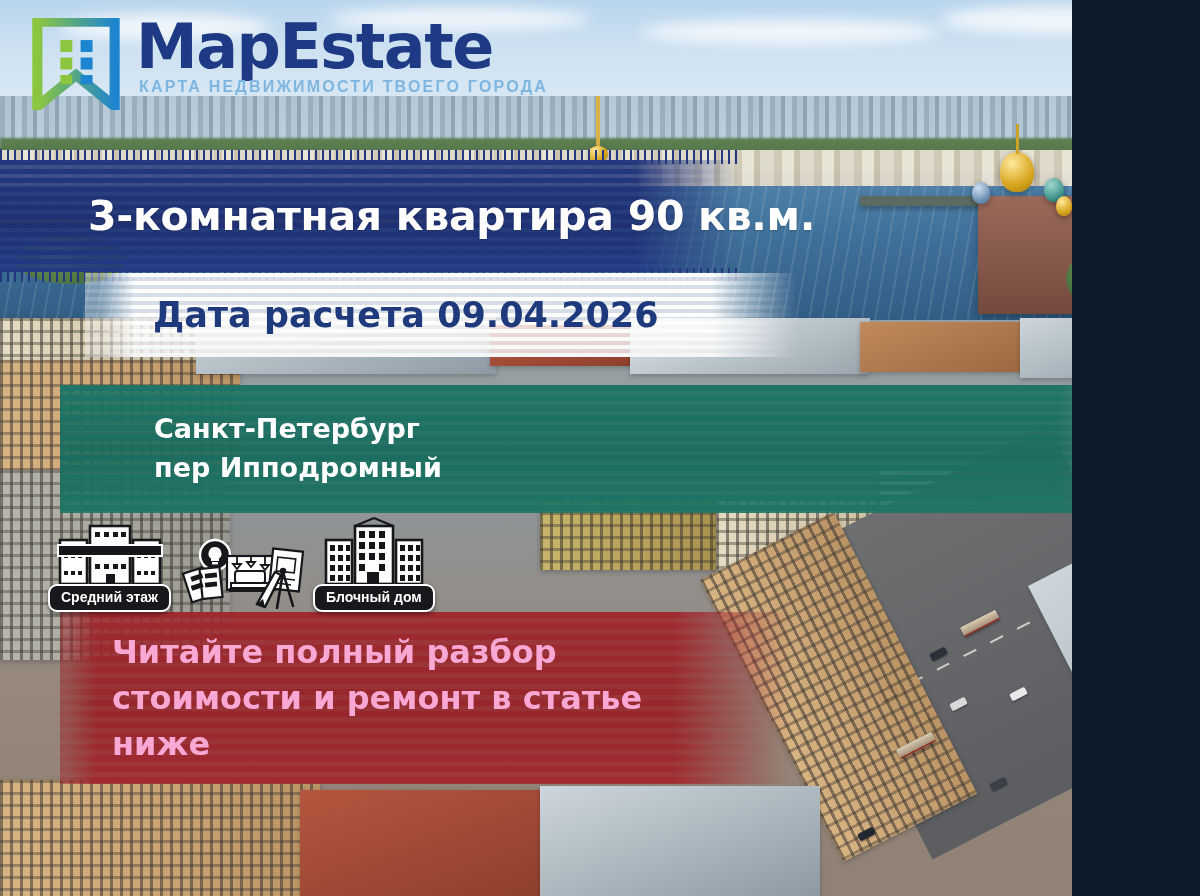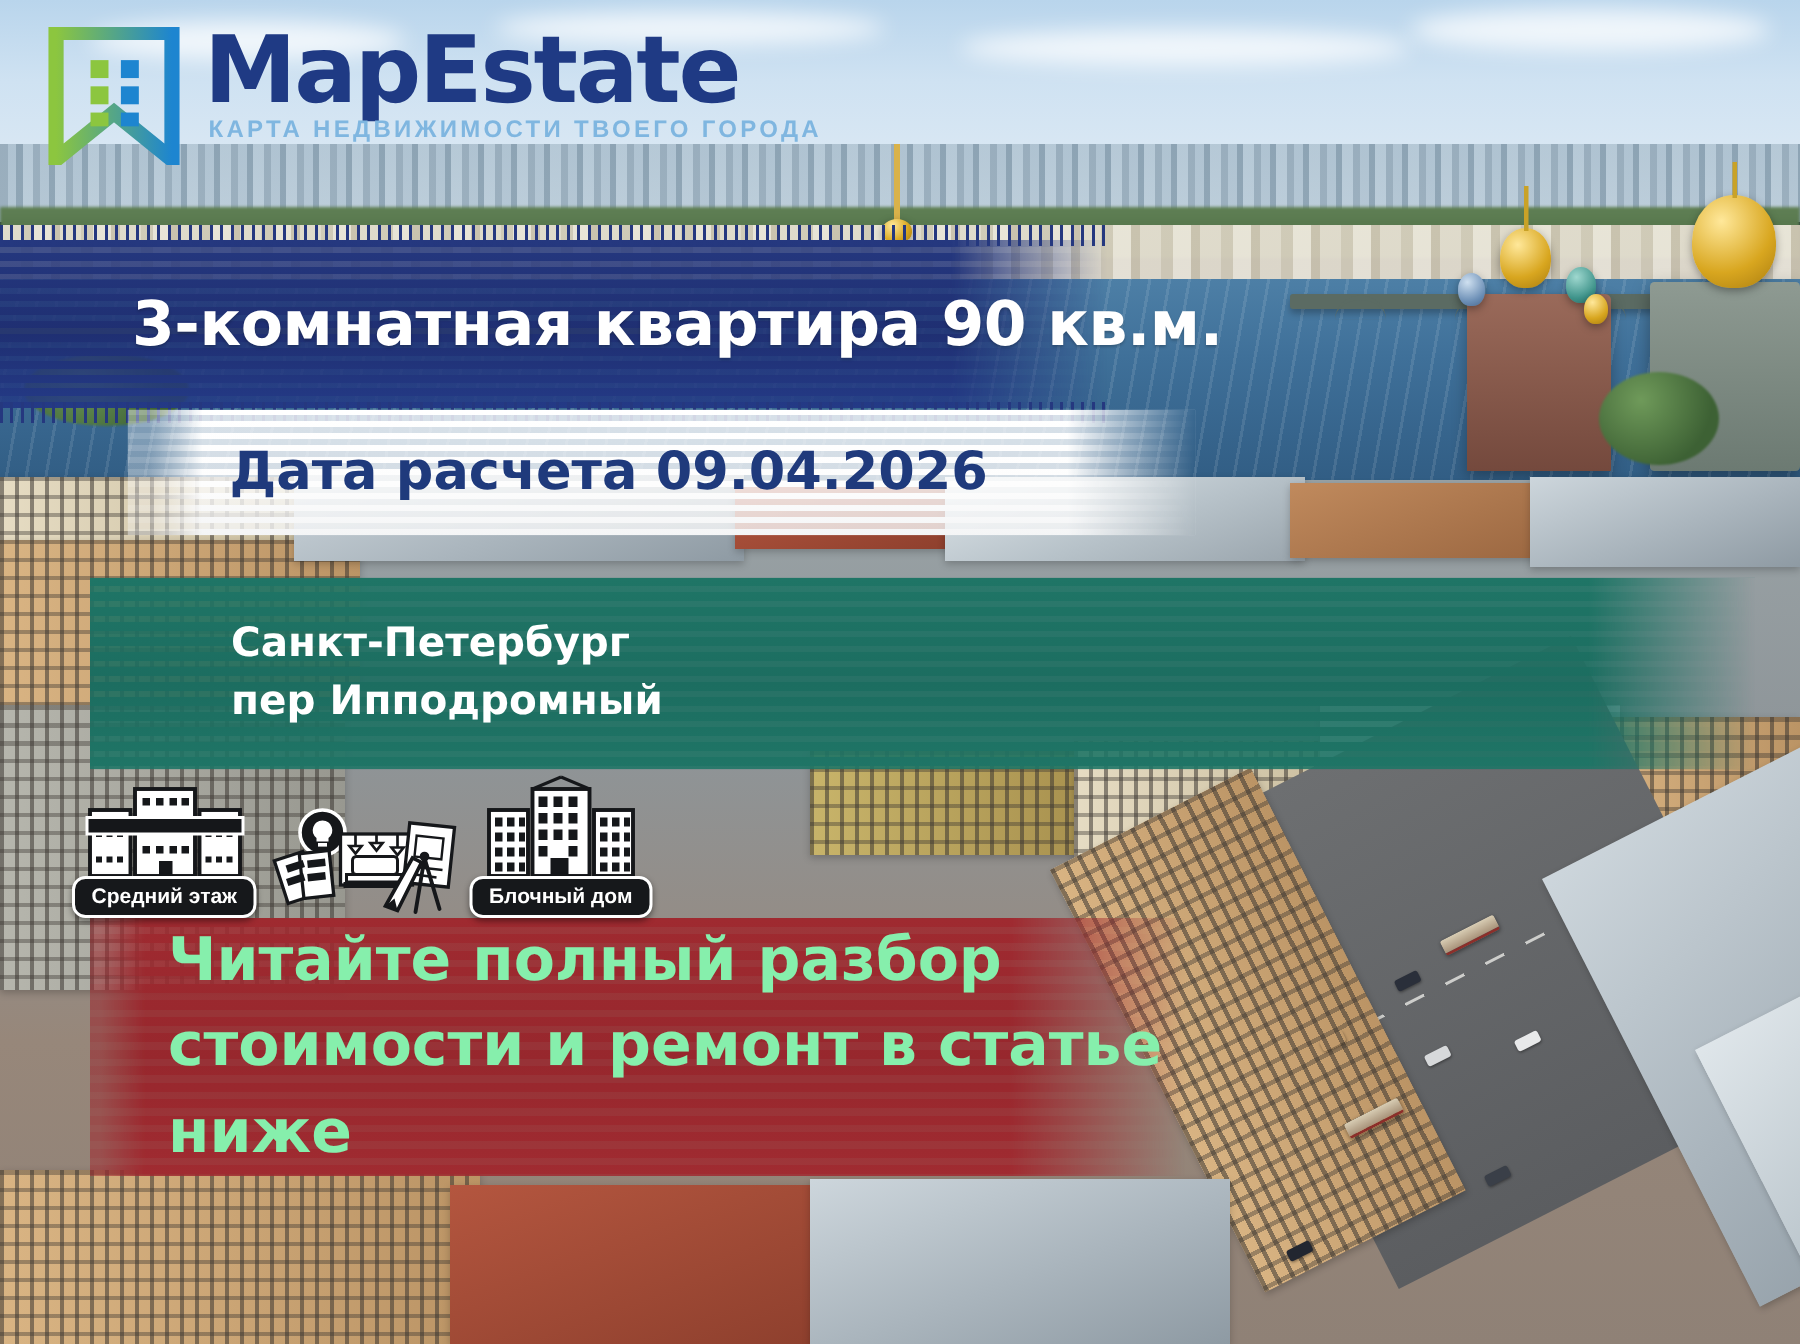--- a/index.html
+++ b/index.html
@@ -6,21 +6,21 @@
   * { margin:0; padding:0; box-sizing:border-box; }
   html,body { width:1200px; height:896px; }
   body {
     font-family:"Liberation Sans", sans-serif;
     background:#0d1b2a;
     overflow:hidden;
   }
 
   .poster {
     position:relative;
-    width:1200px;
+    width:1072px;
     height:896px;
     overflow:hidden;
   }
 
   
   .photo { position:absolute; inset:0; overflow:hidden; }
 
   .sky {
     position:absolute; left:0; top:0; width:1200px; height:120px;
     background:linear-gradient(180deg,#b9d5ec 0%,#cfe2f2 45%,#dce9f4 100%);
@@ -240,21 +240,21 @@
     -webkit-mask-image:
       linear-gradient(90deg, rgba(0,0,0,.6) 0 1%, #000 5% 84%, rgba(0,0,0,0) 100%),
       repeating-linear-gradient(180deg, #000 0 6px, rgba(0,0,0,.88) 6px 11px);
     mask-image:
       linear-gradient(90deg, rgba(0,0,0,.6) 0 1%, #000 5% 84%, rgba(0,0,0,0) 100%),
       repeating-linear-gradient(180deg, #000 0 6px, rgba(0,0,0,.88) 6px 11px);
     -webkit-mask-composite:source-in; mask-composite:intersect;
   }
   .cta-block { position:relative; z-index:2; margin-left:52px; }
   .cta-line {
-    color:#86efac; font-size:40px; font-weight:700; line-height:1.44;
+    color:#f9a8d4; font-size:32px; font-weight:700; line-height:1.44;
     font-family:"DejaVu Sans","Liberation Sans",sans-serif; white-space:nowrap;
   }
 
   
   .badges {
     position:absolute; left:48px; top:516px; z-index:35;
     display:flex; align-items:flex-end; gap:8px;
   }
   .badge { position:relative; display:flex; flex-direction:column; align-items:center; }
   .badge-art { display:block; }

